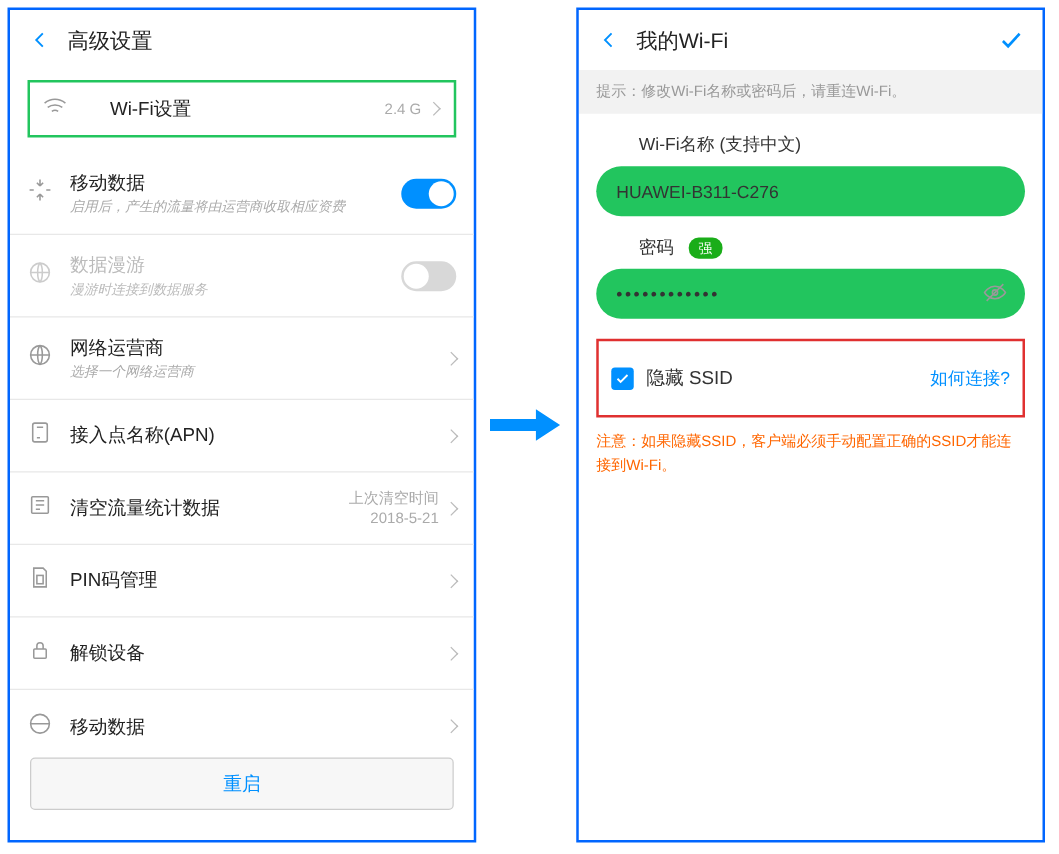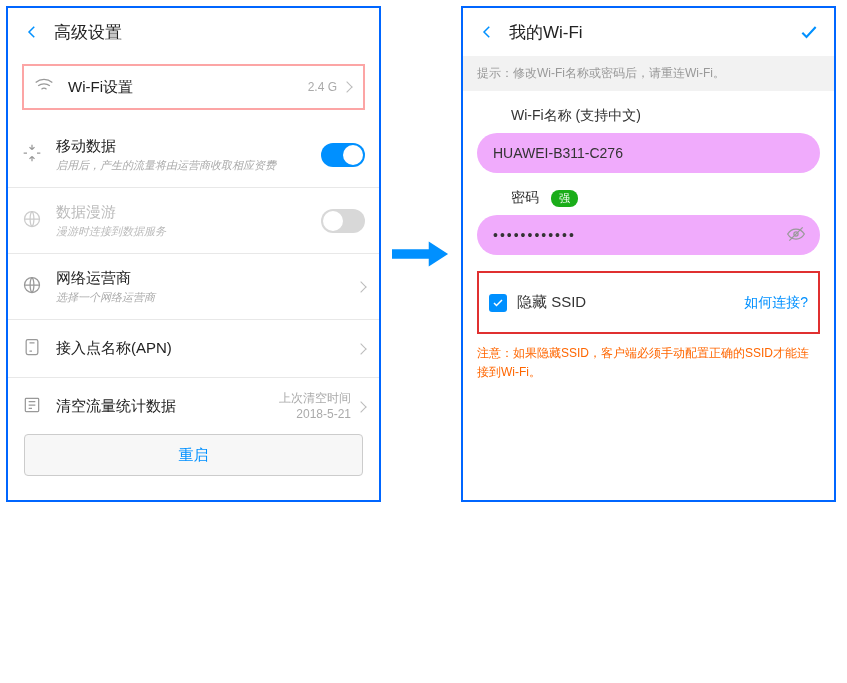--- a/index.html
+++ b/index.html
@@ -1,49 +1,49 @@
 <!DOCTYPE html>
 <html><head>
   <meta charset="utf-8">
   <style>
     * { margin: 0; padding: 0; box-sizing: border-box; }
     body { font-family: -apple-system, "Microsoft YaHei", Arial, sans-serif; background: #fff; padding: 6px; display: flex; align-items: flex-start; gap: 6px; }
-    .phone { width: 375px; height: 496px; border: 2px solid #0066ff; background: #fff; display: flex; flex-direction: column; overflow: hidden; }
+    .phone { width: 375px; height: 668px; border: 2px solid #0066ff; background: #fff; display: flex; flex-direction: column; overflow: hidden; }
     .header { height: 48px; display: flex; align-items: center; padding: 0 14px; gap: 12px; }
     .back-icon { width: 20px; height: 20px; display: flex; align-items: center; justify-content: center; cursor: pointer; }
     .back-icon svg { width: 18px; height: 18px; stroke: #0090ff; fill: none; stroke-width: 2; }
     .check-icon { margin-left: auto; width: 22px; height: 22px; display: flex; align-items: center; justify-content: center; cursor: pointer; }
     .check-icon svg { width: 20px; height: 20px; stroke: #0090ff; fill: none; stroke-width: 2.5; }
     .header-title { font-size: 17px; font-weight: 500; color: #222; }
     .content { flex: 1; overflow-y: auto; }
     .hint-bar { background: #f2f2f2; padding: 9px 14px; font-size: 12px; color: #999; }
     .row { display: flex; align-items: center; height: 58px; border-bottom: 1px solid #e8e8e8; padding: 0 14px; cursor: pointer; }
     .row.two-line { height: 66px; }
-    .row.highlight { border: 2px solid #fca5a5; height: 46px; margin: 8px 14px 12px 14px; padding: 0 12px 0 10px; }
+    .row.highlight { border: 2px solid #22c55e; height: 46px; margin: 8px 14px 12px 14px; padding: 0 12px 0 10px; gap: 20px; }
     .row-icon { width: 34px; flex-shrink: 0; color: #999; }
     .row-icon svg { width: 20px; height: 20px; stroke: currentColor; fill: none; stroke-width: 1.5; }
     .row-text { flex: 1; display: flex; flex-direction: column; justify-content: center; gap: 2px; }
     .row-title { font-size: 15px; color: #222; }
     .row-sub { font-size: 11px; color: #aaa; font-style: italic; }
     .row-end { display: flex; align-items: center; gap: 6px; color: #aaa; font-size: 12px; }
     .row-end-col { text-align: right; display: flex; flex-direction: column; line-height: 1.3; }
     .chev { width: 8px; height: 8px; border-top: 1.5px solid #bbb; border-right: 1.5px solid #bbb; transform: rotate(45deg); }
     .toggle { width: 44px; height: 24px; border-radius: 12px; position: relative; }
     .toggle.on { background: #0090ff; }
     .toggle.off { background: #d8d8d8; }
     .toggle .knob { position: absolute; width: 20px; height: 20px; background: #fff; border-radius: 50%; top: 2px; }
     .toggle.on .knob { right: 2px; }
     .toggle.off .knob { left: 2px; }
     .footer { padding: 16px 16px 24px 16px; }
     .btn { height: 42px; border: 1px solid #ccc; border-radius: 4px; background: #f7f7f7; display: flex; align-items: center; justify-content: center; color: #0090ff; font-size: 15px; cursor: pointer; }
     .arrow-between { align-self: center; width: 60px; display: flex; align-items: center; justify-content: center; margin: 0 4px; }
     .arrow-between svg { width: 58px; height: 30px; fill: #0090ff; }
     
     .section-label { font-size: 14px; color: #333; padding: 16px 14px 8px 14px; margin-left: 34px; }
-    .input-box { margin: 0 14px; background: #f0abfc; border-radius: 20px; height: 40px; display: flex; align-items: center; padding: 0 16px; font-size: 14px; color: #333; }
+    .input-box { margin: 0 14px; background: #22c55e; border-radius: 20px; height: 40px; display: flex; align-items: center; padding: 0 16px; font-size: 14px; color: #333; }
     .pwd-box { position: relative; }
     .dots { letter-spacing: 2px; }
     .eye-icon { position: absolute; right: 14px; color: #999; }
     .eye-icon svg { width: 20px; height: 20px; }
     .pill { display: inline-block; background: #1aad19; color: #fff; font-size: 11px; padding: 1px 8px; border-radius: 8px; margin-left: 8px; }
     .ssid-block { margin: 16px 14px 10px 14px; border: 2px solid #e03030; padding: 20px 10px; display: flex; align-items: center; }
     .checkbox { width: 18px; height: 18px; border-radius: 3px; background: #0090ff; display: flex; align-items: center; justify-content: center; margin-right: 10px; }
     .checkbox svg { width: 12px; height: 12px; stroke: #fff; fill: none; stroke-width: 3; }
     .ssid-label { font-size: 15px; color: #333; flex: 1; }
     .link { color: #0090ff; font-size: 14px; }
@@ -159,20 +159,23 @@
       </div>
     </div>
 
     <div class="row">
       <div class="row-icon">
         <svg viewBox="0 0 24 24">
             <path d="M6 3h9l3 3v15H6z"></path>
             <rect x="9" y="10" width="6" height="8"></rect>
           </svg>
       </div>
+      <div class="row-text">
+          <div class="row-title">PIN码管理</div>
+        </div>
       <div class="row-end">
           <div class="chev"></div>
         </div>
     </div>
 
     <div class="row">
       <div class="row-icon">
         <svg viewBox="0 0 24 24">
             <rect x="6" y="11" width="12" height="9" rx="1"></rect>
             <path d="M9 11V8a3 3 0 016 0v3"></path>

